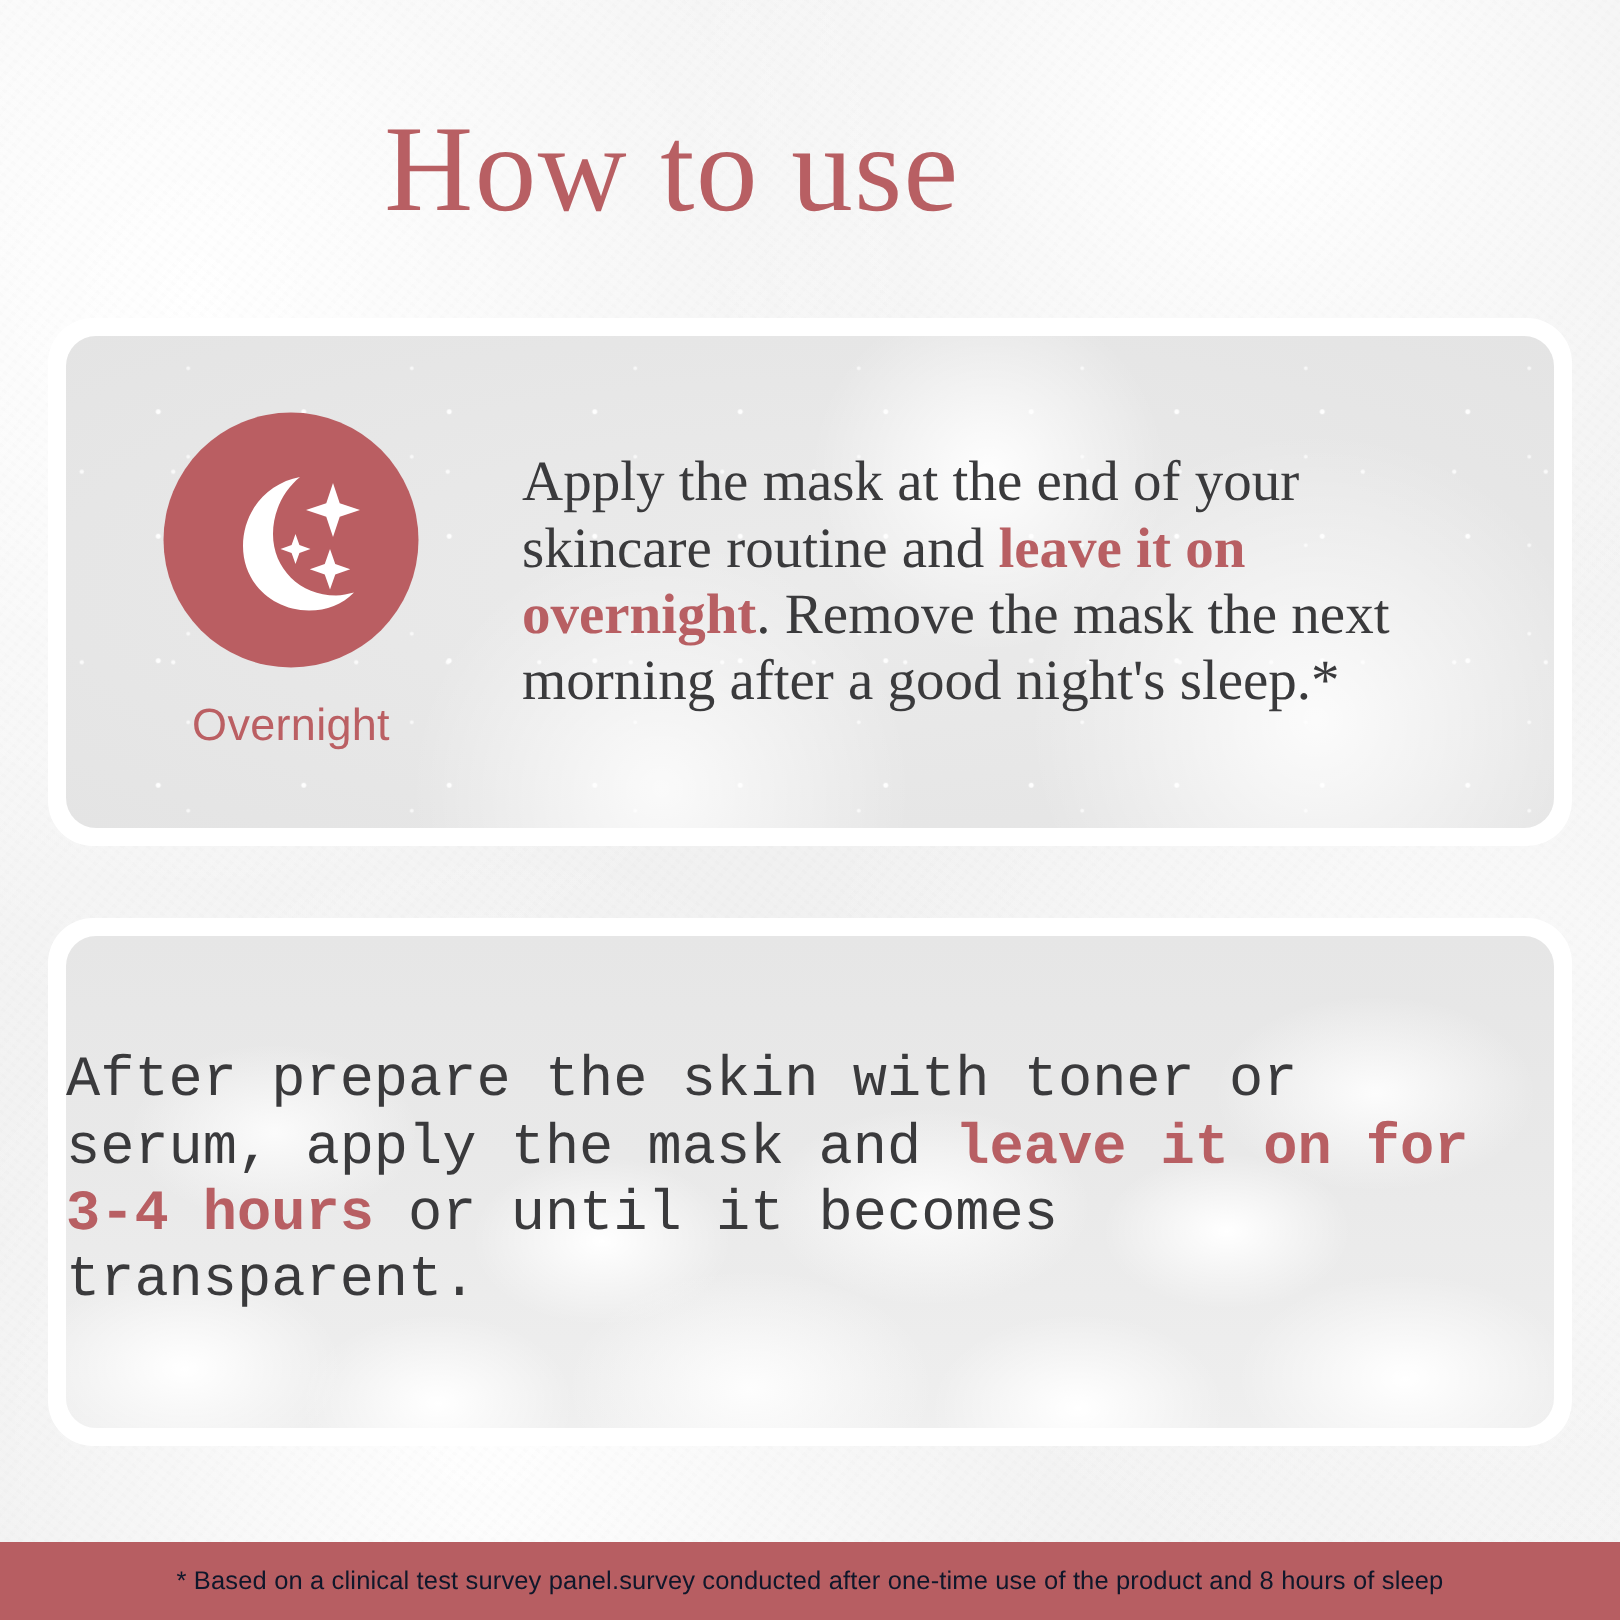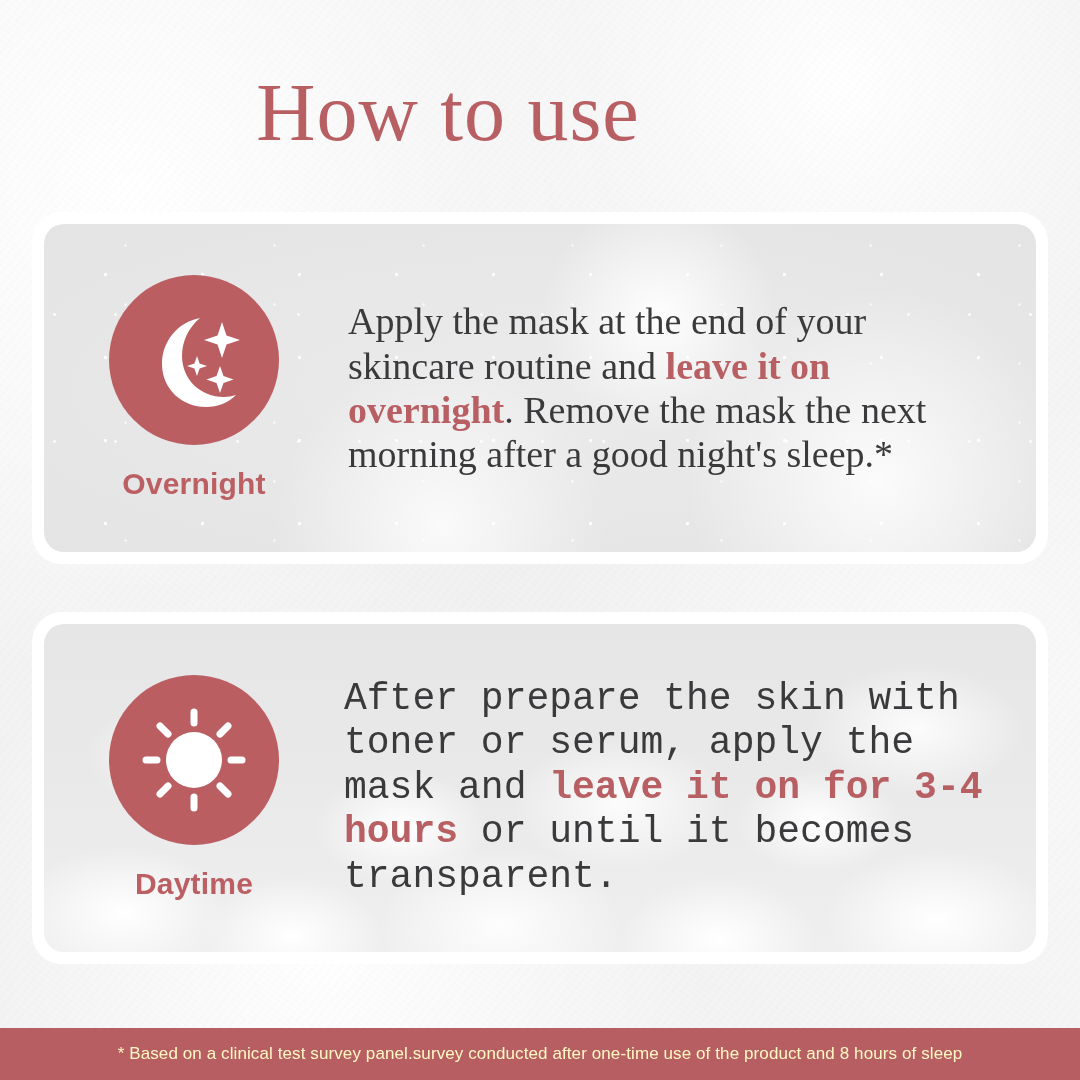--- a/index.html
+++ b/index.html
@@ -131,21 +131,21 @@
     height: 170px;
     border-radius: 50%;
     background: #ba5e62;
     display: flex;
     align-items: center;
     justify-content: center;
   }
   .icon-label {
     margin-top: 22px;
     font-size: 30px;
-    font-weight: 700;
+    font-weight: 400;
     color: #bb5f63;
     letter-spacing: .2px;
   }
 
   
   .body-col {
     position: relative;
     z-index: 2;
     flex: 1 1 auto;
     padding-right: 48px;
@@ -169,21 +169,21 @@
     left: 0;
     top: 1028px;
     width: 1080px;
     height: 52px;
     background: #b75e62;
     display: flex;
     align-items: center;
     justify-content: center;
   }
   .footer-text {
-    color: #fef9c3;
+    color: #0f172a;
     font-size: 17px;
     letter-spacing: .1px;
     font-weight: 400;
     white-space: nowrap;
   }
 </style>
 </head>
 <body>
 
 <div class="wrap">
@@ -213,38 +213,20 @@
           <span>Apply the mask at the end of your skincare routine and </span><span class="hl">leave it on overnight</span><span>. Remove the mask the next morning after a good night's sleep.*</span>
         </p>
       </div>
     </div>
   </div>
 
   <div class="card" id="card-daytime">
     <div class="card-inner">
       <div class="bg-day"></div>
 
-      <div class="icon-col">
-        <div class="icon-circle">
-          <svg width="112" height="112" viewBox="0 0 112 112">
-            <circle cx="56" cy="56" r="28" fill="#ffffff"></circle>
-            <g stroke="#ffffff" stroke-width="7" stroke-linecap="round">
-              <line x1="56" y1="8" x2="56" y2="19"></line>
-              <line x1="56" y1="93" x2="56" y2="104"></line>
-              <line x1="8" y1="56" x2="19" y2="56"></line>
-              <line x1="93" y1="56" x2="104" y2="56"></line>
-              <line x1="22" y1="22" x2="30" y2="30"></line>
-              <line x1="82" y1="82" x2="90" y2="90"></line>
-              <line x1="90" y1="22" x2="82" y2="30"></line>
-              <line x1="30" y1="82" x2="22" y2="90"></line>
-            </g>
-          </svg>
-        </div>
-        <div class="icon-label">Daytime</div>
-      </div>
 
       <div class="body-col">
         <p class="body-text">
           <span>After prepare the skin with toner or serum, apply the mask and </span><span class="hl">leave it on for 3-4 hours</span><span> or until it becomes transparent.</span>
         </p>
       </div>
     </div>
   </div>
 
   <div class="footer">

